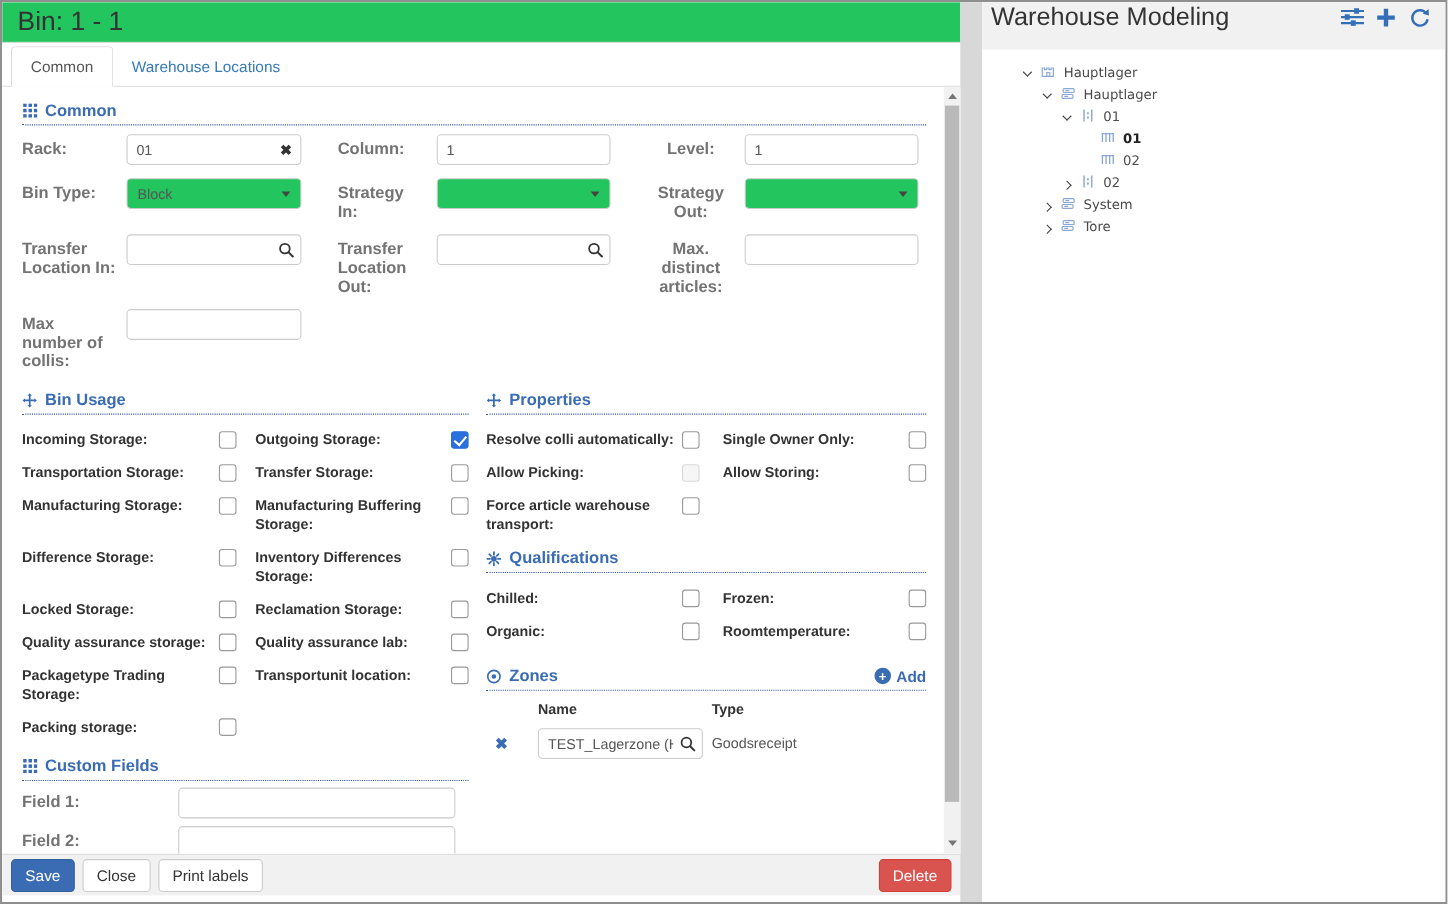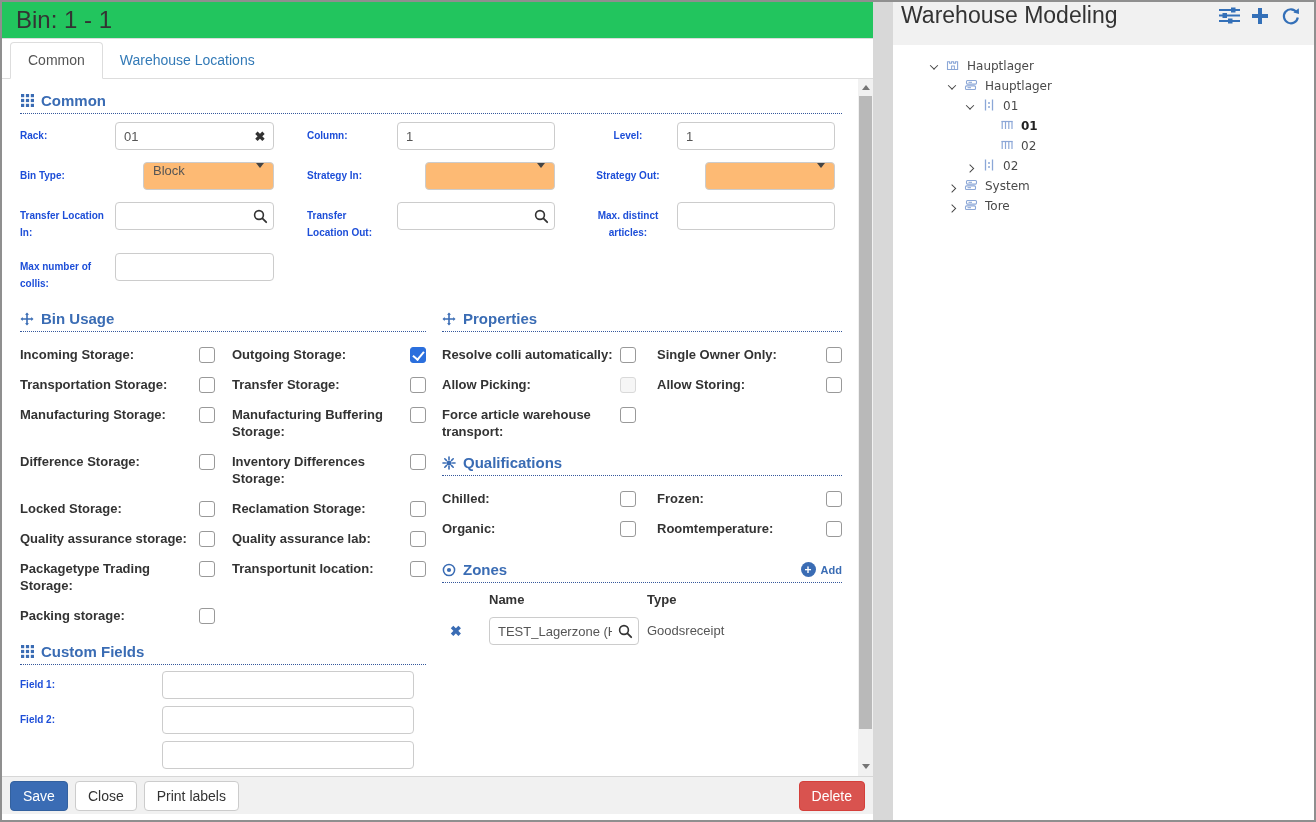--- a/index.html
+++ b/index.html
@@ -25,28 +25,28 @@
   .sb-btn.down::after { content:""; border-left:4px solid transparent; border-right:4px solid transparent; border-top:5px solid #757575; }
   .sb-thumb { position:absolute; top:17px; left:1px; right:1px; height:633px; background:#b9b9b9; cursor:pointer; }
 
   
   .sec { display:flex; align-items:center; gap:7px; padding-bottom:4px; border-bottom:1px dotted #35589c; color:#3a6cb4; font-weight:700; font-size:15px; }
   .sec .spacer { flex:1; }
   .sicon { width:14px; height:14px; flex:none; display:flex; align-items:center; justify-content:center; }
 
   
   .form-grid { display:grid; grid-template-columns:95px 159px 123px 158px 122px 158px; row-gap:12px; margin-top:8px; align-items:start; }
-  .f-label { font-weight:700; font-size:10px; color:#1d4ed8; line-height:17px; padding-top:5px; padding-right:8px; }
+  .f-label { font-weight:700; font-size:15px; color:#737373; line-height:17px; padding-top:5px; padding-right:8px; }
   .f-label.g33 { padding-left:33px; } .f-label.g32 { padding-left:32px;text-align:center; }
   .txt { width:100%; height:28px; border:1px solid #ccc; border-radius:4px; padding:0 8px; font:13px "Liberation Sans",sans-serif; color:#555; background:#fff; outline:none; }
   .iwrap { position:relative; }
   .iwrap .txt { padding-right:26px; }
   .icon-right { position:absolute; right:6px; top:6px; width:16px; height:16px; display:flex; align-items:center; justify-content:center; cursor:pointer; }
   .xglyph { font-size:13px; font-weight:700; color:#333; line-height:1; }
-  .selectbox { height:28px; border:1px solid #ccc; border-radius:4px; background:#fdba74; display:flex; align-items:flex-start; justify-content:space-between; padding:0 9px; cursor:pointer; font-size:13px; color:#555;margin-left:28px; }
+  .selectbox { height:28px; border:1px solid #ccc; border-radius:4px; background:#22c55e; display:flex; align-items:center; justify-content:space-between; padding:0 9px; cursor:pointer; font-size:13px; color:#555; }
   .caret { width:0; height:0; border-left:4px solid transparent; border-right:4px solid transparent; border-top:5px solid #444; }
 
   
   .cols { display:flex; margin-top:18px; }
   .col-l { width:406px; flex:none; margin-right:16px; }
   .col-r { flex:1; }
 
   
   .cbrow-l { display:grid; grid-template-columns:179px 33px 178px 16px; margin-bottom:13px; align-items:start; }
   .cbrow-r { display:grid; grid-template-columns:178px 37px 169px 16px; margin-bottom:13px; align-items:start; }
@@ -63,21 +63,21 @@
 
   
   .cf-rows { margin-top:6px; }
   .cf-row { display:grid; grid-template-columns:142px 252px; margin-bottom:7px; align-items:start; }
 
   
   .zones-head { display:grid; grid-template-columns:47px 158px auto; margin-top:9px; font-weight:700; font-size:13px; color:#333; }
   .zones-row { display:grid; grid-template-columns:47px 158px auto; margin-top:10px; align-items:center; }
   .zone-x { color:#3a6cb4; font-weight:700; font-size:14px; padding-left:8px; cursor:pointer; line-height:1; }
   .zone-type { font-size:13px; color:#555; align-self:start; padding-top:6px; }
-  .addlink { display:flex; align-items:center; gap:5px; color:#3a6cb4; font-weight:700; font-size:11px; cursor:pointer; }
+  .addlink { display:flex; align-items:center; gap:5px; color:#3a6cb4; font-weight:700; font-size:14px; cursor:pointer; }
   .plus-badge { width:15px; height:15px; border-radius:50%; background:#3a6cb4; color:#fff; display:flex; align-items:center; justify-content:center; flex:none; }
   .plus-badge::before { content:"+"; font-size:12px; font-weight:700; line-height:1; }
 
   
   .lp-footer { height:38px; flex:none; background:#f1f1f1; border-top:1px solid #d7d7d7; display:flex; align-items:center; padding:0 8px; gap:7px; }
   .btn { height:30px; border-radius:4px; font:14px "Liberation Sans",sans-serif; padding:0 12px; display:flex; align-items:center; cursor:pointer; border:1px solid #ccc; background:#fff; color:#333; }
   .btn.primary { background:#3a6cb4; border-color:#33619f; color:#fff; }
   .btn.danger { background:#d9534f; border-color:#d43f3a; color:#fff; margin-left:auto; }
 
   

